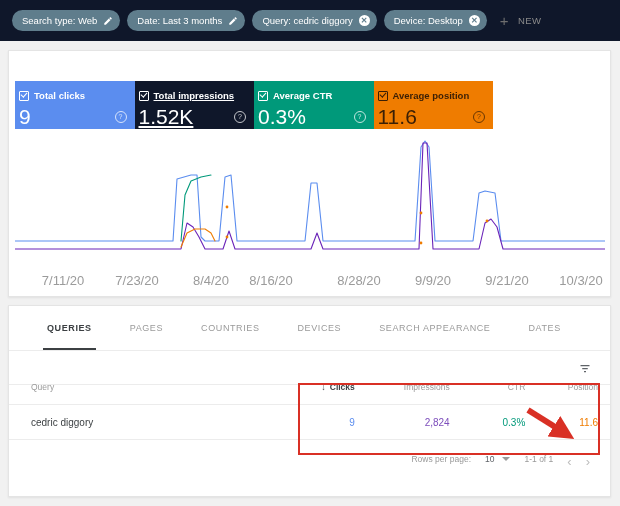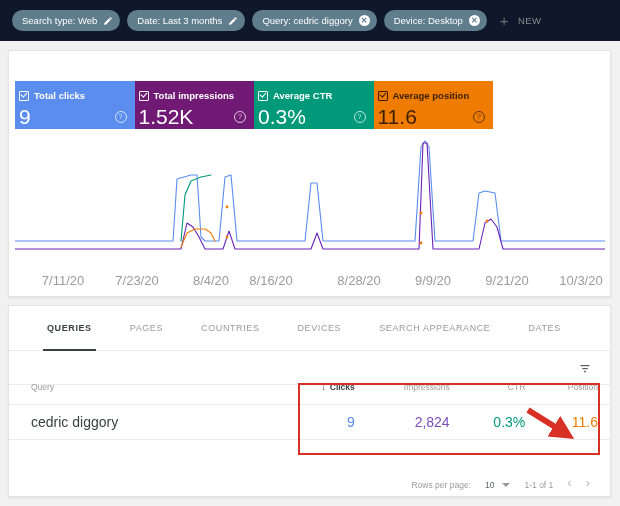--- a/index.html
+++ b/index.html
@@ -156,21 +156,21 @@
     transform: translateX(-50%);
     white-space: nowrap;
   }
 
   
   #tabs {
     position: absolute;
     left: 0; top: 0;
     width: 601px; height: 45px;
     display: flex;
-    align-items: center;
+    align-items: flex-end;
     padding-left: 38px;
     box-sizing: border-box;
     border-bottom: 1px solid #ececec;
   }
   .tab {
     font-size: 9px;
     color: #9a9a9a;
     letter-spacing: .6px;
     margin-right: 38px;
     position: relative;
@@ -222,30 +222,30 @@
     font-size: 8.5px;
     color: #9a9a9a;
     white-space: nowrap;
   }
   .head-cell.sorted { color: #3c4043; font-weight: bold; }
   .sort-arrow {
     font-size: 9px;
     margin-right: 4px;
     color: #3c4043;
   }
-  .cell { font-size: 14px; white-space: nowrap; }
+  .cell { font-size: 10px; white-space: nowrap; }
   .cell-query { color: #3c4043; }
 
   
   #pagination {
     position: absolute;
     left: 0; top: 148px;
     width: 601px; height: 36px;
     display: flex;
-    align-items: flex-end;
+    align-items: flex-start;
     justify-content: flex-end;
     padding-right: 20px;
     box-sizing: border-box;
     font-size: 8.5px;
     color: #9a9a9a;
   }
   #pagination > * { margin-left: 14px; }
   .rpp-select {
     display: flex;
     align-items: center;
@@ -325,21 +325,21 @@
   <div id="metric-cards">
     <div class="metric-card" id="card-0" style="background: rgb(91, 141, 239); color: rgb(255, 255, 255);">
       <div class="metric-top">
         <span class="check-box"></span>
         <span>Total clicks</span>
       </div>
       <div class="metric-value">9</div>
       <div class="help-icon">?</div>
     </div>
 
-    <div class="metric-card" id="card-1" style="background: #701a75; color: rgb(255, 255, 255);">
+    <div class="metric-card" id="card-1" style="background: #0f172a; color: rgb(255, 255, 255); text-decoration: underline;">
       <div class="metric-top">
         <span class="check-box"></span>
         <span>Total impressions</span>
       </div>
       <div class="metric-value">1.52K</div>
       <div class="help-icon">?</div>
     </div>
 
     <div class="metric-card" id="card-2" style="background: rgb(0, 153, 122); color: rgb(255, 255, 255);">
       <div class="metric-top">

